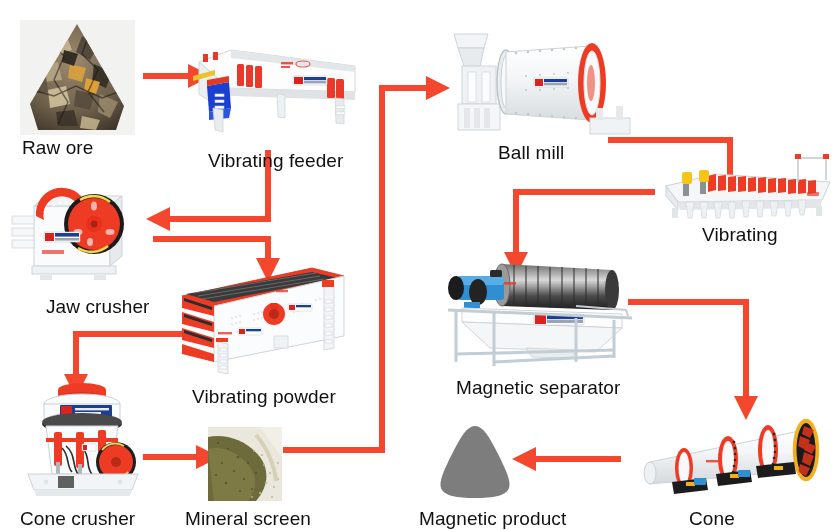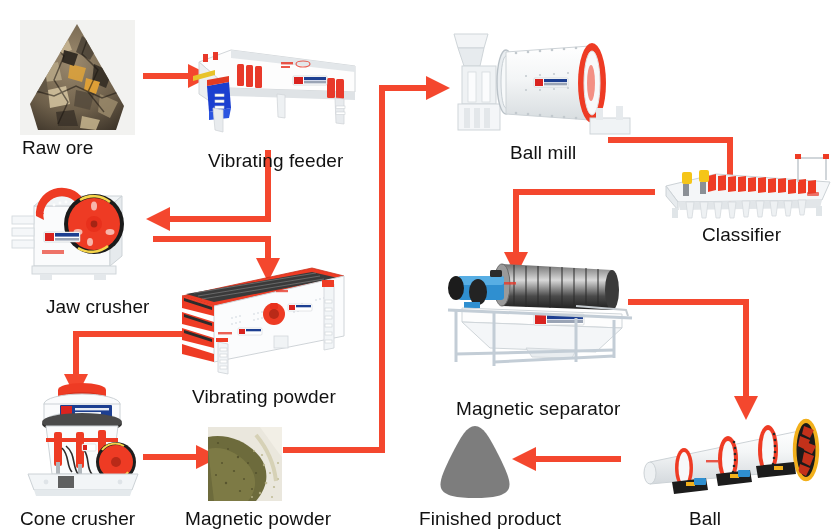--- a/index.html
+++ b/index.html
@@ -198,21 +198,21 @@
 
       <ellipse cx="152" cy="57" rx="14" ry="40" fill="#ee3b24"></ellipse>
       <ellipse cx="152" cy="57" rx="8" ry="32" fill="#f8f9fa" stroke="#e0e4e7" stroke-width="1"></ellipse>
       <ellipse cx="151" cy="57" rx="4" ry="18" fill="#ee3b24" opacity=".55"></ellipse>
 
       <rect x="150" y="92" width="40" height="16" fill="#f0f3f5" stroke="#cfd5d9" stroke-width="1"></rect>
       <rect x="156" y="82" width="7" height="12" fill="#e6eaed"></rect>
       <rect x="176" y="80" width="7" height="14" fill="#e6eaed"></rect>
     </svg>
   </div>
-  <div class="lbl" style="left:498px;top:142px;margin-left:12px;">Ball mill</div>
+  <div class="lbl" style="left:498px;top:142px;">Ball mill</div>
 
   <div class="node" style="left:652px;top:148px;width:182px;height:80px;">
     <svg viewBox="0 0 182 80">
 
       <polygon points="14,38 64,26 178,34 170,52 26,54" fill="#f4f6f8" stroke="#ccd2d6" stroke-width="1"></polygon>
       <polygon points="14,38 26,54 26,62 14,48" fill="#e7ebee" stroke="#ccd2d6" stroke-width="1"></polygon>
       <polygon points="26,54 170,52 168,60 28,62" fill="#e2e6e9"></polygon>
 
       <g fill="#eef1f3" stroke="#d4d9dd" stroke-width=".8">
         <polygon points="34,54 42,54 40,70 36,70"></polygon>
@@ -251,21 +251,21 @@
           <path d="M146 10 L174 10"></path>
       </g>
       <rect x="143" y="6" width="6" height="5" fill="#ee3b24"></rect>
       <rect x="171" y="6" width="6" height="5" fill="#ee3b24"></rect>
 
       <rect x="20" y="60" width="6" height="10" fill="#e0e5e8"></rect>
       <rect x="164" y="58" width="6" height="10" fill="#e0e5e8"></rect>
       <rect x="155" y="44" width="12" height="4" rx="1" fill="#e8392a" opacity=".7"></rect>
     </svg>
   </div>
-  <div class="lbl" style="left:702px;top:224px;">Classifier</div>
+  <div class="lbl" style="left:702px;top:224px;">Vibrating</div>
 
   <div class="node" style="left:10px;top:172px;width:146px;height:116px;">
     <svg viewBox="0 0 146 116">
 
       <rect x="24" y="34" width="76" height="60" fill="#fafbfc" stroke="#cdd3d7" stroke-width="1"></rect>
       <polygon points="24,34 36,24 112,24 100,34" fill="#f1f4f6" stroke="#cdd3d7" stroke-width="1"></polygon>
       <polygon points="100,34 112,24 112,84 100,94" fill="#e6eaed" stroke="#cdd3d7" stroke-width="1"></polygon>
 
       <path d="M26 44 A26 26 0 0 1 74 28 L70 38 A18 18 0 0 0 34 48 Z" fill="#ee3b24"></path>
       <g fill="#fff" opacity=".85">
@@ -446,21 +446,21 @@
         <path d="M178 62 L178 100"></path>
         <path d="M140 60 L140 104"></path>
         <path d="M20 96 L178 92"></path>
         <path d="M58 104 L178 98"></path>
       </g>
       <g fill="#e8392a" opacity=".8">
           <rect x="68" y="24" width="12" height="2.6"></rect>
         </g>
     </svg>
   </div>
-  <div class="lbl" style="left:456px;top:398px;">Magnetic separator</div>
+  <div class="lbl" style="left:456px;top:377px;">Magnetic separator</div>
 
   <div class="node" style="left:20px;top:372px;width:132px;height:128px;">
     <svg viewBox="0 0 132 128">
 
       <ellipse cx="62" cy="18" rx="24" ry="7" fill="#ee3b24"></ellipse>
       <rect x="38" y="18" width="48" height="9" fill="#ee3b24"></rect>
       <ellipse cx="62" cy="27" rx="24" ry="7" fill="#d9301c"></ellipse>
 
       <ellipse cx="62" cy="32" rx="38" ry="10" fill="#fafbfc" stroke="#ccd2d6" stroke-width="1"></ellipse>
       <rect x="24" y="32" width="76" height="18" fill="#fafbfc" stroke="#ccd2d6" stroke-width="1"></rect>
@@ -545,28 +545,28 @@
           <circle cx="64" cy="70" r="1"></circle>
         <circle cx="46" cy="24" r="1"></circle>
           <circle cx="54" cy="28" r="1.1"></circle>
           <circle cx="70" cy="52" r="1"></circle>
         <circle cx="44" cy="70" r="1.1"></circle>
           <circle cx="70" cy="36" r="1"></circle>
       </g>
       <path d="M48 8 C58 20 66 36 68 54" fill="none" stroke="#cfcaa8" stroke-width="4" opacity=".75"></path>
     </svg>
   </div>
-  <div class="lbl" style="left:185px;top:508px;">Magnetic powder</div>
+  <div class="lbl" style="left:185px;top:508px;">Mineral screen</div>
 
   <div class="node" style="left:435px;top:422px;width:80px;height:80px;">
     <svg viewBox="0 0 80 80">
       <path d="M40 4 C48 4 54 14 64 34 C72 50 76 60 74 66 C71 74 58 76 40 76 C22 76 9 74 6 66 C4 60 8 50 16 34 C26 14 32 4 40 4 Z" fill="#7d7d7d"></path>
     </svg>
   </div>
-  <div class="lbl" style="left:419px;top:508px;">Finished product</div>
+  <div class="lbl" style="left:419px;top:508px;">Magnetic product</div>
 
   <div class="node" style="left:628px;top:412px;width:206px;height:90px;">
     <svg viewBox="0 0 206 90">
       <defs>
         <linearGradient id="dryG" x1="0" y1="0" x2="0" y2="1">
           <stop offset="0%" stop-color="#ffffff"></stop>
             <stop offset="40%" stop-color="#f4f6f7"></stop>
           <stop offset="100%" stop-color="#d4d9dd"></stop>
         </linearGradient>
       </defs>
@@ -621,15 +621,15 @@
       </g>
       <g fill="#2f8fd0">
         <rect x="66" y="66" width="12" height="7" rx="1"></rect>
         <rect x="110" y="58" width="12" height="7" rx="1"></rect>
       </g>
       <g fill="#e8392a" opacity=".85">
         <rect x="78" y="48" width="12" height="2.4"></rect>
       </g>
     </svg>
   </div>
-  <div class="lbl" style="left:689px;top:508px;">Ball</div>
+  <div class="lbl" style="left:689px;top:508px;">Cone</div>
 
 </div>
 
 </body></html>

